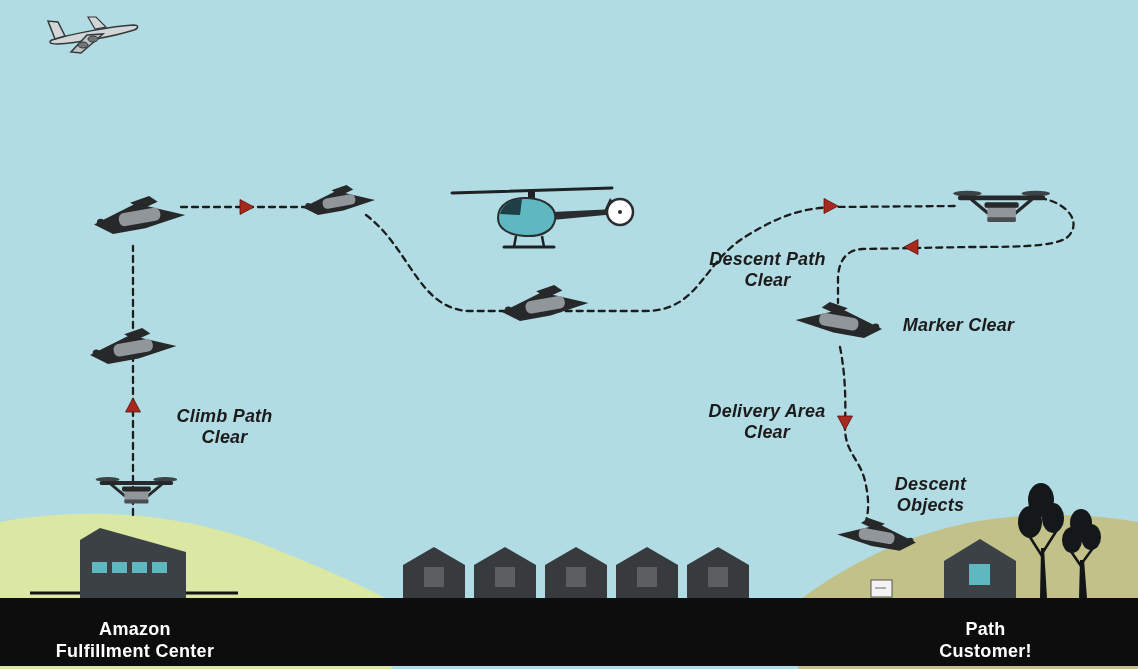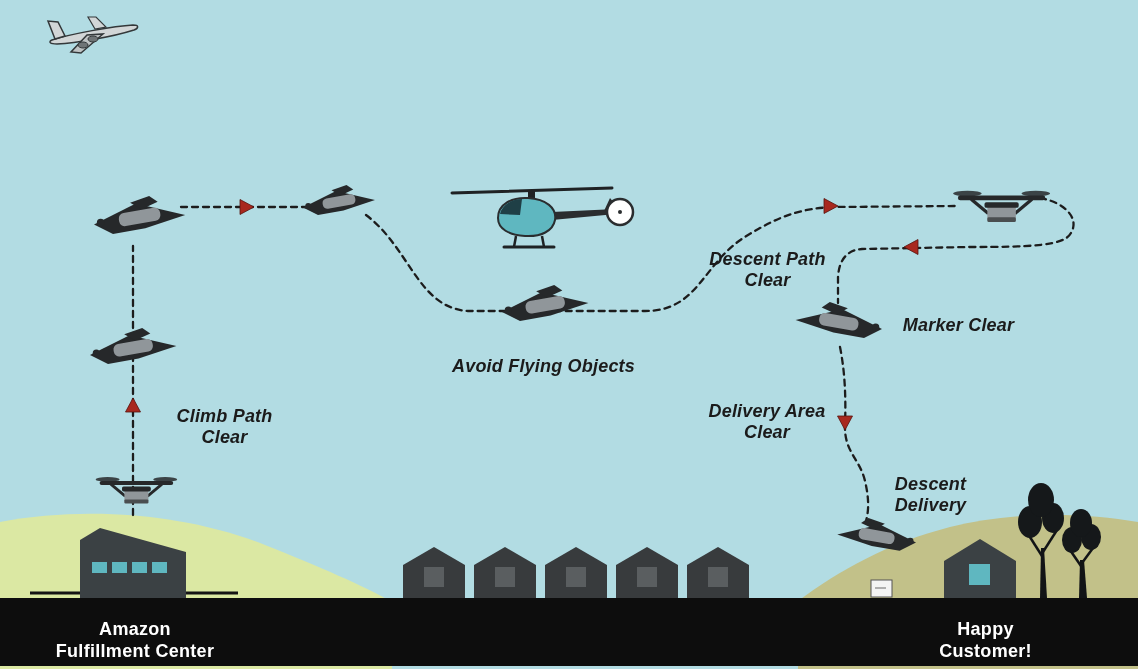--- a/index.html
+++ b/index.html
@@ -178,47 +178,44 @@
     <use href="#droneHover" transform="translate(956,186) scale(0.95)"></use>
     <use href="#droneTilt" transform="translate(882,302) scale(-0.9,0.9)"></use>
     <use href="#droneTilt" transform="translate(916,518) scale(-0.82,0.82)"></use>
   </svg>
 
   <div class="label" style="left:152px;top:406px;width:145px;">
     <span>Climb Path</span>
     <span>Clear</span>
   </div>
 
-  <div class="label" style="left:421px;top:356px;width:245px;">
-    <span>Avoid Flying Objects</span>
-  </div>
 
   <div class="label" style="left:690px;top:249px;width:155px;">
     <span>Descent Path</span>
     <span>Clear</span>
   </div>
 
   <div class="label" style="left:866px;top:315px;width:185px;">
     <span>Marker Clear</span>
   </div>
 
   <div class="label" style="left:688px;top:401px;width:158px;">
     <span>Delivery Area</span>
     <span>Clear</span>
   </div>
 
   <div class="label" style="left:853px;top:474px;width:155px;">
     <span>Descent</span>
-    <span>Delivery</span>
+    <span>Objects</span>
   </div>
 
   <div class="footer-bar">
     <div class="footer-label" style="left:25px;top:20px;width:220px;">
       <span>Amazon</span>
       <span>Fulfillment Center</span>
     </div>
     <div class="footer-label" style="left:873px;top:20px;width:225px;">
-      <span>Happy</span>
+      <span>Path</span>
       <span>Customer!</span>
     </div>
   </div>
 
 </div>
 
 </body></html>

